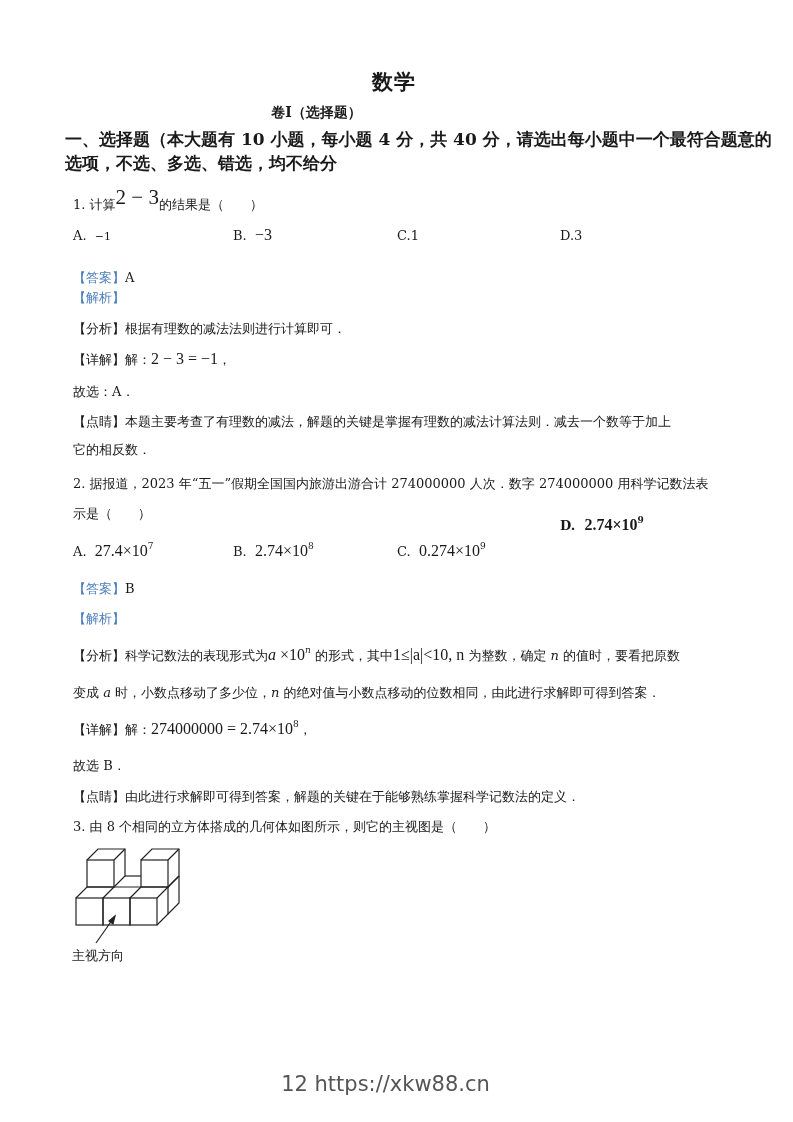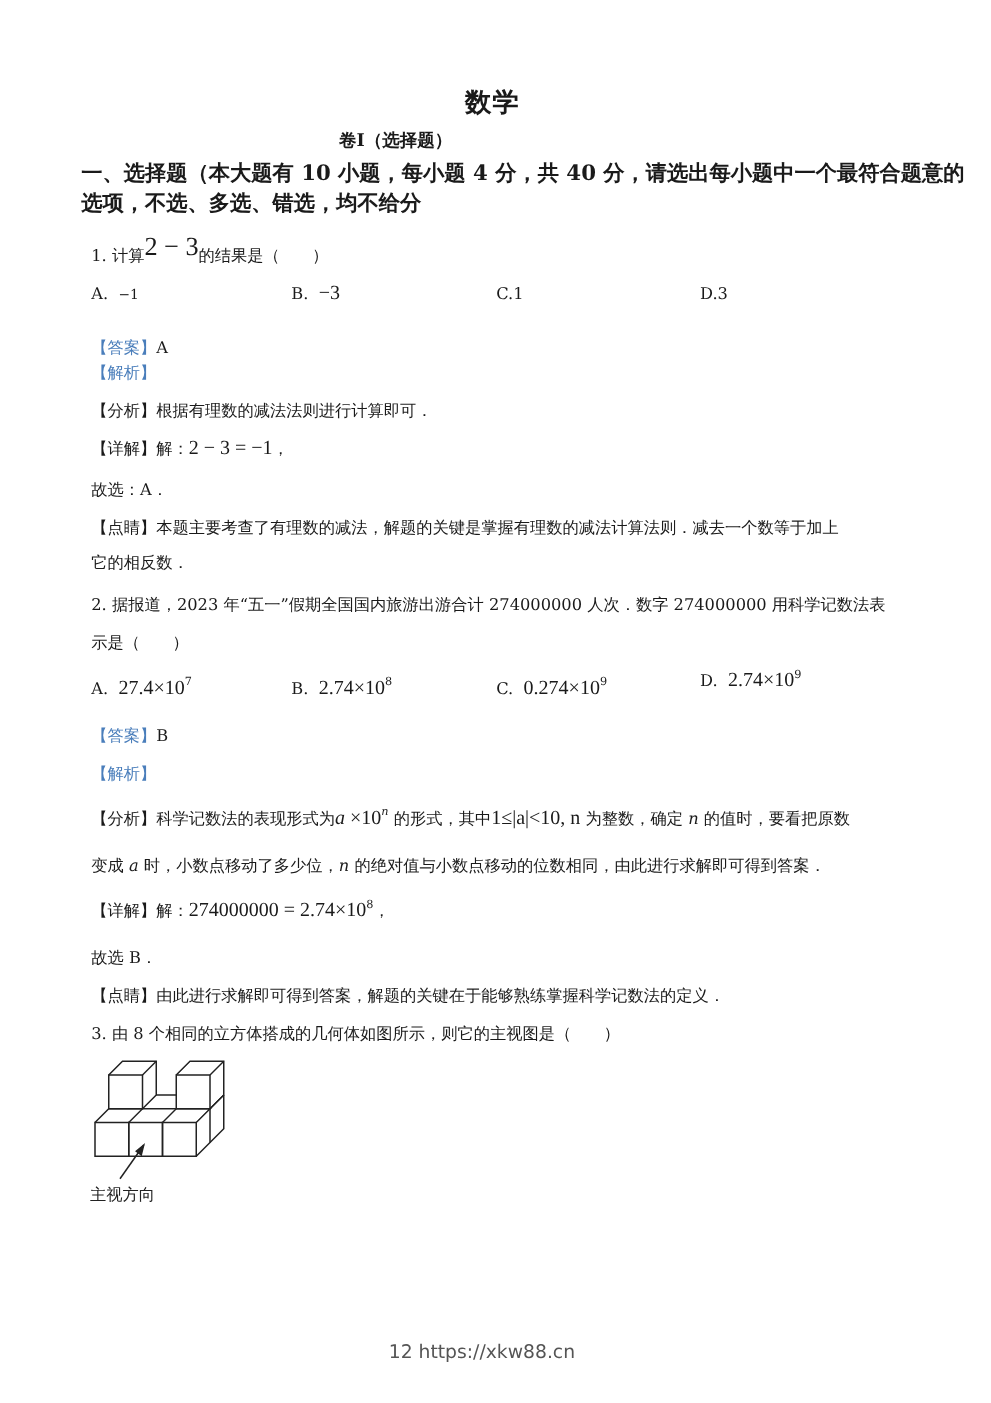--- a/index.html
+++ b/index.html
@@ -12,21 +12,21 @@
     .title { left: 0; width: 788px; text-align: center; top: 68px; font-size: 21px; font-weight: bold; letter-spacing: 1px; }
     .subtitle { left: 0; width: 633px; text-align: center; top: 104px; font-size: 14px; font-weight: bold; }
     .section { left: 65px; font-size: 17px; font-weight: bold; line-height: 23px; }
     .line { left: 73px; font-size: 13px; }
     .math { font-family: "Liberation Serif", "DejaVu Serif", serif; font-size: 16px; }
     .math-lg { font-family: "Liberation Serif", "DejaVu Serif", serif; font-size: 21px; }
     .it { font-style: italic; }
     sup { font-size: 9px; vertical-align: 7px; line-height: 0; }
     .blue { color: #4a7ebb; }
     .opt { font-size: 13px; }
-    .footer { left: 0; width: 771px; text-align: center; top: 1072px; font-family: "DejaVu Sans", "Liberation Sans", sans-serif; font-size: 15px; color: #555; }
+    .footer { left: 0; width: 771px; text-align: center; top: 1072px; font-family: "DejaVu Sans", "Liberation Sans", sans-serif; font-size: 21px; color: #555; }
     .figure { left: 72px; top: 843px; width: 140px; height: 125px; }
   </style>
 </head>
 <body>
 
 <div class="abs title">数学</div>
 <div class="abs subtitle">卷Ⅰ（选择题）</div>
 <div class="abs section" style="top:128px;">一、选择题（本大题有 10 小题，每小题 4 分，共 40 分，请选出每小题中一个最符合题意的</div>
 <div class="abs section" style="top:152px;">选项，不选、多选、错选，均不给分</div>
 
@@ -45,21 +45,21 @@
 <div class="abs line" style="top:383px;">故选：A．</div>
 <div class="abs line" style="top:413px;"><span>【点睛】</span><span>本题主要考查了有理数的减法，解题的关键是掌握有理数的减法计算法则．减去一个数等于加上</span></div>
 <div class="abs line" style="top:441px;">它的相反数．</div>
 
 <div class="abs line" style="top:475px;">2. 据报道，2023 年“五一”假期全国国内旅游出游合计 274000000 人次．数字 274000000 用科学记数法表</div>
 <div class="abs line" style="top:505px;">示是（　　）</div>
 
 <div class="abs opt" style="top:542px; left:73px;"><span>A.</span>&nbsp;&nbsp;<span class="math">27.4×10</span><sup>7</sup></div>
 <div class="abs opt" style="top:542px; left:233px;"><span>B.</span>&nbsp;&nbsp;<span class="math">2.74×10</span><sup>8</sup></div>
 <div class="abs opt" style="top:542px; left:397px;"><span>C.</span>&nbsp;&nbsp;<span class="math">0.274×10</span><sup>9</sup></div>
-<div class="abs opt" style="top:536px; left:560px;"><span>D.</span>&nbsp;&nbsp;<span class="math">2.74×10</span><sup>9</sup></div>
+<div class="abs opt" style="top:516px; left:560px;font-weight:bold;"><span>D.</span>&nbsp;&nbsp;<span class="math">2.74×10</span><sup>9</sup></div>
 
 <div class="abs line" style="top:580px;"><span class="blue">【答案】</span><span>B</span></div>
 <div class="abs line blue" style="top:610px;">【解析】</div>
 
 <div class="abs line" style="top:646px;"><span>【分析】</span><span>科学记数法的表现形式为</span><span class="math it">a</span><span class="math"> ×10</span><sup class="it">n</sup><span> 的形式，其中</span><span class="math">1≤|a|&lt;10, n</span><span> 为整数，确定 </span><span class="it">n</span><span> 的值时，要看把原数</span></div>
 <div class="abs line" style="top:684px;"><span>变成 </span><span class="it">a</span><span> 时，小数点移动了多少位，</span><span class="it">n</span><span> 的绝对值与小数点移动的位数相同，由此进行求解即可得到答案．</span></div>
 
 <div class="abs line" style="top:720px;"><span>【详解】</span><span>解：</span><span class="math">274000000 = 2.74×10</span><sup>8</sup><span>，</span></div>
 <div class="abs line" style="top:757px;">故选 B．</div>
 <div class="abs line" style="top:788px;"><span>【点睛】</span><span>由此进行求解即可得到答案，解题的关键在于能够熟练掌握科学记数法的定义．</span></div>

